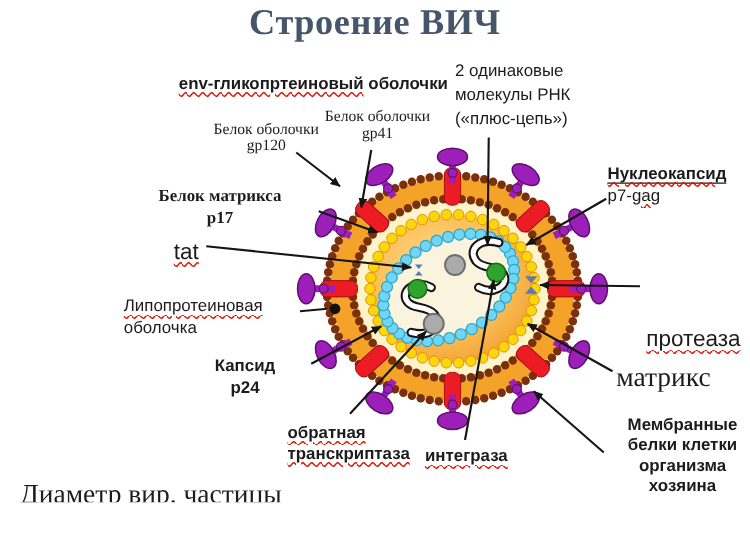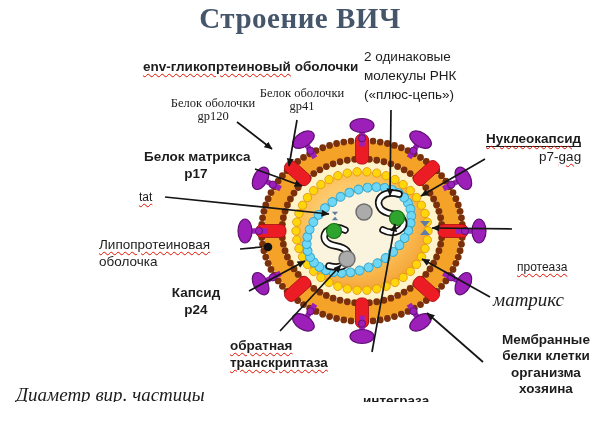--- a/index.html
+++ b/index.html
@@ -5,23 +5,23 @@
   html,body{margin:0;padding:0;background:#ffffff;}
   .stage{position:relative;width:600px;height:402px;background:#ffffff;overflow:hidden;
          font-family:"Liberation Sans",sans-serif;color:#1c1c1c;}
   svg{position:absolute;left:0;top:0;}
   .lbl{position:absolute;line-height:1.25;white-space:nowrap;}
   .title{position:absolute;left:0;top:2px;width:600px;text-align:center;
          font-family:"Liberation Serif",serif;font-weight:bold;font-size:29px;
          color:#45566b;letter-spacing:.5px;}
   .bold{font-weight:bold;}
   .sans13{font-size:13.5px;}
-  .sans14{font-size:12px;}
+  .sans14{font-size:18px;}
   .serif12{font-family:"Liberation Serif",serif;font-size:12.5px;line-height:1.05;}
-  .serif16{font-family:"Liberation Serif",serif;font-size:19px;font-style:italic;}
+  .serif16{font-family:"Liberation Serif",serif;font-size:22px;}
   .center{text-align:center;}
   .sq{text-decoration-line:underline;text-decoration-style:wavy;
       text-decoration-color:#dd1100;text-decoration-thickness:1px;text-underline-offset:2px;}
   .solidu{border-bottom:1.6px solid #1a1a1a;padding-bottom:0px;}
   .lh17{line-height:17px;} .lh19{line-height:19px;} .lh16{line-height:16.5px;}
 </style>
 </head>
 <body>
 
 <div class="stage">
@@ -412,21 +412,21 @@
   <div class="lbl serif12 center" style="left:166px;top:97px;width:94px;">
     <div>Белок оболочки</div>
     <div>gp120</div>
   </div>
 
   <div class="lbl serif12 center" style="left:258px;top:87px;width:88px;">
     <div>Белок оболочки</div>
     <div>gp41</div>
   </div>
 
-  <div class="lbl sans13 bold center lh17" style="left:144px;top:148px;width:104px;">
+  <div class="lbl sans13 bold center lh17" style="left:124px;top:148px;width:104px;font-family:Liberation Serif, serif;">
     <div>Белок матрикса</div>
     <div>p17</div>
   </div>
 
   <div class="lbl sans14" style="left:139px;top:190px;"><span class="sq">tat</span></div>
 
   <div class="lbl sans13 lh16" style="left:99px;top:237px;">
     <div><span class="sq">Липопротеиновая</span></div>
     <div>оболочка</div>
   </div>
@@ -434,23 +434,23 @@
   <div class="lbl sans13 bold center lh16" style="left:166px;top:285px;width:60px;">
     <div>Капсид</div>
     <div>p24</div>
   </div>
 
   <div class="lbl sans13 bold lh17" style="left:216px;top:337px;margin-left:14px;">
     <div><span class="sq">обратная</span></div>
     <div><span class="sq">транскриптаза</span></div>
   </div>
 
-  <div class="lbl sans13 bold" style="left:363px;top:357px;margin-top:36px;"><span class="sq">интеграза</span></div>
-
-  <div class="lbl sans13" style="left:486px;top:130px;line-height:17.5px;text-align:right;">
+  <div class="lbl sans13 bold" style="left:340px;top:357px;"><span class="sq">интеграза</span></div>
+
+  <div class="lbl sans13" style="left:486px;top:130px;line-height:17.5px;">
     <div class="bold"><span class="solidu"><span class="sq">Нуклеокапсид</span></span></div>
     <div><span>p7-</span><span class="sq">gag</span></div>
   </div>
 
   <div class="lbl sans14" style="left:517px;top:220px;margin-top:40px;"><span class="sq">протеаза</span></div>
 
   <div class="lbl serif16" style="left:493px;top:288px;">матрикс</div>
 
   <div class="lbl sans13 bold center" style="left:494px;top:332px;width:104px;line-height:16.3px;">
     <div>Мембранные</div>

